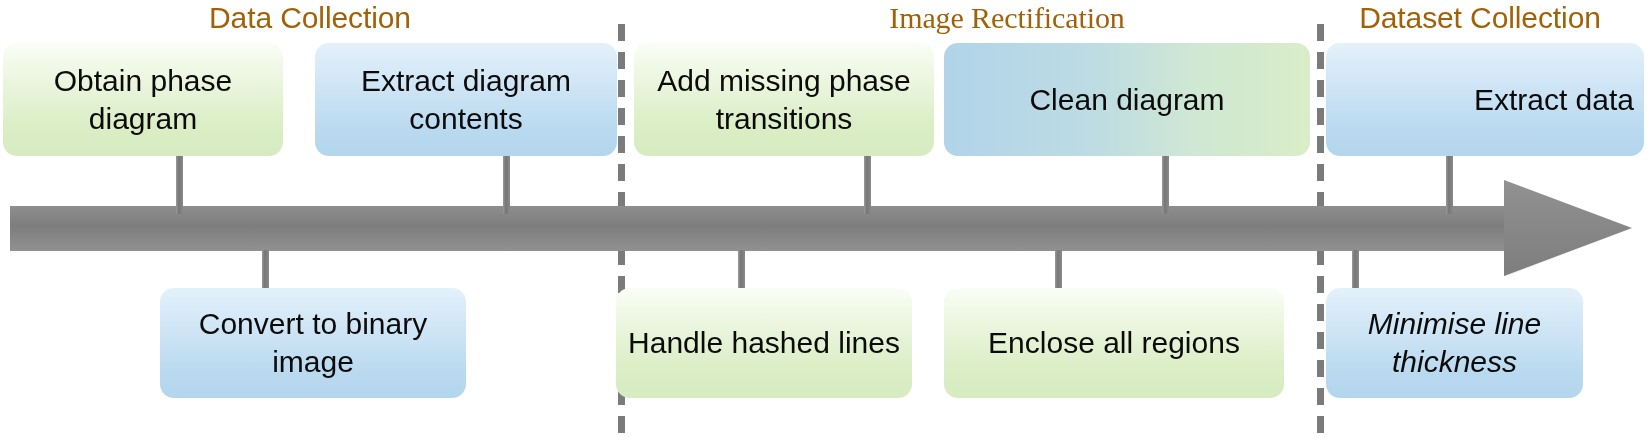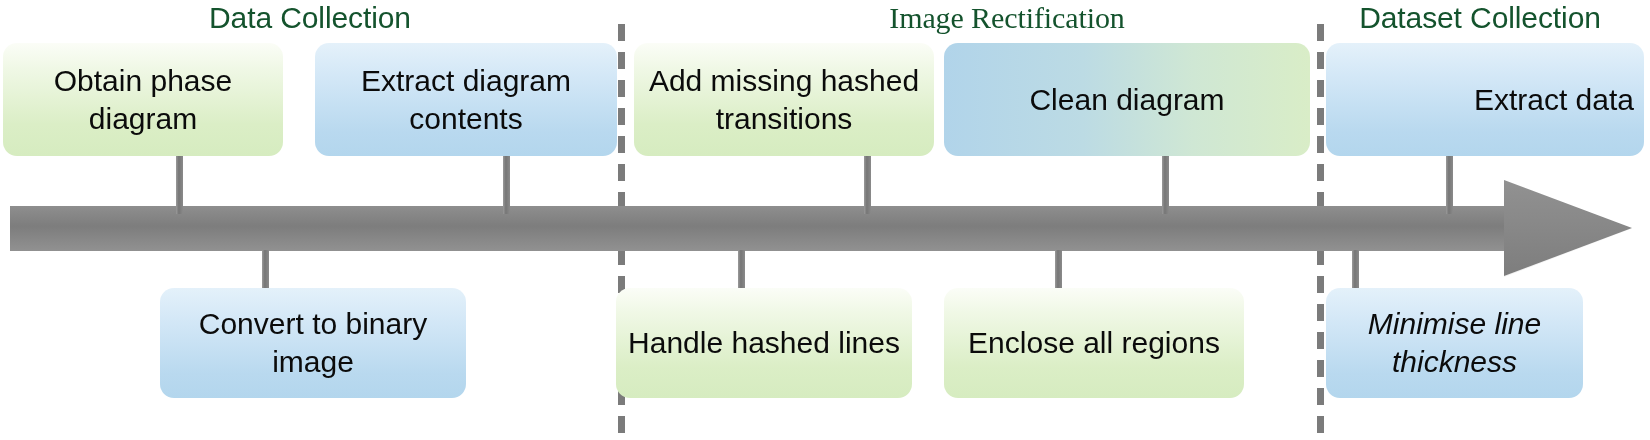--- a/index.html
+++ b/index.html
@@ -18,21 +18,21 @@
     overflow: hidden;
   }
 
   
   .phase-header {
     position: absolute;
     top: 1px;
     text-align: center;
     font-size: 30px;
     line-height: 34px;
-    color: #14532d;
+    color: #a16207;
     font-weight: 400;
     white-space: nowrap;
     letter-spacing: -0.1px;
   }
 
   
   .divider {
     position: absolute;
     top: 24px;
     width: 7px;
@@ -144,29 +144,29 @@
   <div class="task-box row-top fill-green" id="bx0" style="left: 3px; width: 280px;">
     <span class="label">Obtain phase diagram</span>
     </div>
   <div class="task-box row-top fill-blue" id="bx1" style="left: 315px; width: 302px;">
     <span class="label">Extract diagram contents</span>
     </div>
   <div class="task-box row-bottom fill-blue" id="bx2" style="left: 160px; width: 306px;">
     <span class="label">Convert to binary image</span>
     </div>
   <div class="task-box row-top fill-green" id="bx3" style="left: 634px; width: 300px;">
-    <span class="label">Add missing hashed transitions</span>
+    <span class="label">Add missing phase transitions</span>
     </div>
   <div class="task-box row-top fill-blue-green" id="bx4" style="left: 944px; width: 366px;">
     <span class="label">Clean diagram</span>
     </div>
   <div class="task-box row-bottom fill-green" id="bx5" style="left: 616px; width: 296px;">
     <span class="label">Handle hashed lines</span>
     </div>
-  <div class="task-box row-bottom fill-green" id="bx6" style="left: 944px; width: 300px;">
+  <div class="task-box row-bottom fill-green" id="bx6" style="left: 944px; width: 340px;">
     <span class="label">Enclose all regions</span>
     </div>
   <div class="task-box row-top fill-blue" id="bx7" style="left: 1326px; width: 318px; text-align: right;">
     <span class="label">Extract data</span>
     </div>
   <div class="task-box row-bottom fill-blue" id="bx8" style="left: 1326px; width: 257px; font-style: italic;">
     <span class="label">Minimise line thickness</span>
     </div>
 
 </div>

